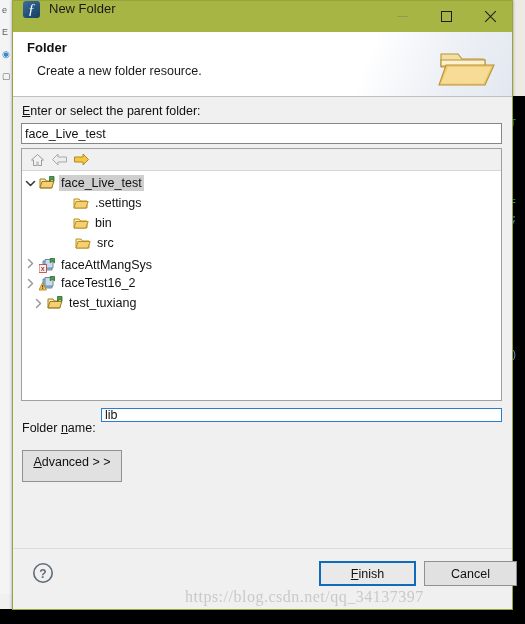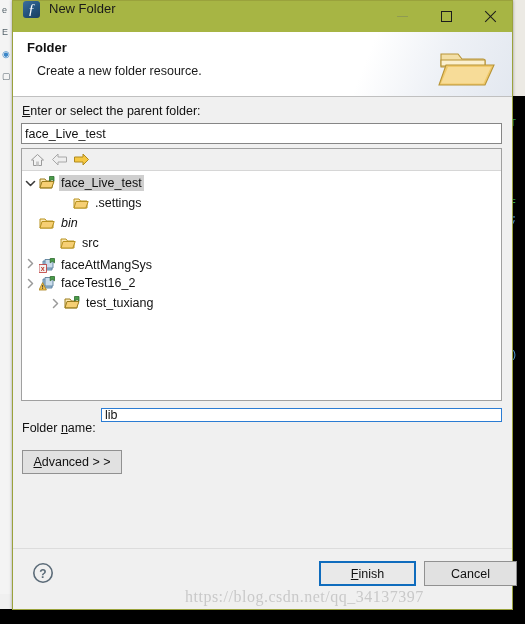--- a/index.html
+++ b/index.html
@@ -369,31 +369,31 @@
           <div class="tree-row" style="padding-left: 34px;">
             <span class="twisty"></span>
             <span class="tree-icon">
               <svg width="16" height="14" viewBox="0 0 16 14">
                 <path d="M1 3 h5 l1.6 2 H14 v7 H1 Z" fill="#fce9b4" stroke="#b8921f" stroke-width="1"></path>
                 <path d="M3 5.5 h12.2 l-2.4 6.5 H1 Z" fill="#f6cf74" stroke="#b8921f" stroke-width="1"></path>
               </svg>
             </span>
             <span class="tree-label">.settings</span>
           </div>
-          <div class="tree-row" style=" font-style: italic;">
+          <div class="tree-row" style="padding-left: 34px;">
             <span class="twisty"></span>
             <span class="tree-icon">
               <svg width="16" height="14" viewBox="0 0 16 14">
                 <path d="M1 3 h5 l1.6 2 H14 v7 H1 Z" fill="#fce9b4" stroke="#b8921f" stroke-width="1"></path>
                 <path d="M3 5.5 h12.2 l-2.4 6.5 H1 Z" fill="#f6cf74" stroke="#b8921f" stroke-width="1"></path>
               </svg>
             </span>
             <span class="tree-label">bin</span>
           </div>
-          <div class="tree-row" style="padding-left: 21px;">
+          <div class="tree-row" style="padding-left: 36px;">
             <span class="twisty"></span>
             <span class="tree-icon">
               <svg width="16" height="14" viewBox="0 0 16 14">
                 <path d="M1 3 h5 l1.6 2 H14 v7 H1 Z" fill="#fce9b4" stroke="#b8921f" stroke-width="1"></path>
                 <path d="M3 5.5 h12.2 l-2.4 6.5 H1 Z" fill="#f6cf74" stroke="#b8921f" stroke-width="1"></path>
               </svg>
             </span>
             <span class="tree-label">src</span>
           </div>
           <div class="tree-row" style="padding-left: 0px; align-items: flex-end;">
@@ -424,21 +424,21 @@
                 <path d="M4 3 h9 v9 H4 Z" fill="#9fc0dd" stroke="#5b7f9c" stroke-width=".9"></path>
                 <path d="M6 1.5 h8 v8.5 H6 Z" fill="#c9dcec" stroke="#5b7f9c" stroke-width=".9"></path>
                 <path d="M11.2 0.5 h4.3 v4.3 l-2.1 -1.5 -2.2 1.5 Z" fill="#4a9d4a" stroke="#2e6b2e" stroke-width=".8"></path>
                 <path d="M3.6 6.6 L7.4 14 H0 Z" fill="#f2c14e" stroke="#a8801c" stroke-width=".8" stroke-linejoin="round"></path>
                 <rect x="3.2" y="9" width="0.9" height="2.6" fill="#3a3a3a"></rect>
                 <rect x="3.2" y="12.1" width="0.9" height="0.9" fill="#3a3a3a"></rect>
               </svg>
             </span>
             <span class="tree-label">faceTest16_2</span>
           </div>
-          <div class="tree-row" style="padding-left: 0px; margin-left: 25px;">
+          <div class="tree-row" style="padding-left: 8px;">
             <span class="twisty">
               <svg width="11" height="11" viewBox="0 0 11 11">
                 <path d="M3.5 1.5 L7.5 5.5 L3.5 9.5" fill="none" stroke="#9a9a9a" stroke-width="1.5" stroke-linecap="round" stroke-linejoin="round"></path>
               </svg>
             </span>
             <span class="tree-icon">
               <svg width="17" height="15" viewBox="0 0 17 15">
                 <path d="M1 3 h5 l1.5 2 H13 v7 H1 Z" fill="#fce9b4" stroke="#9a7c1c" stroke-width="1"></path>
                 <path d="M3 5.5 h12 l-2.3 6.3 H1 Z" fill="#f6cf74" stroke="#9a7c1c" stroke-width="1"></path>
                 <path d="M10.5 0.5 h4.5 v4.5 l-2.2 -1.6 -2.3 1.6 Z" fill="#4a9d4a" stroke="#2e6b2e" stroke-width=".8"></path>
@@ -448,21 +448,21 @@
           </div>
         </div>
     </div>
 
     <div class="field-label" style="left:9px; top:315px;margin-top:9px;">
       <span>Folder </span><span class="mn">n</span><span>ame:</span>
     </div>
 
     <input class="text-input focused" style="left: 88px; top: 311px; width: 401px; height: 14px;" value="lib">
 
-    <div class="btn" style="left:9px; top:353px; width:100px; height:24px; line-height:22px;">
+    <div class="btn" style="left:9px; top:353px; width:100px; height:32px; line-height:22px;">
       <span class="mn">A</span><span>dvanced  &gt; &gt;</span>
     </div>
   </div>
 
   <div class="footer">
     <svg class="help-icon" viewBox="0 0 22 22">
       <circle cx="11" cy="11" r="9.2" fill="none" stroke="#5b6b78" stroke-width="1.6"></circle>
       <text x="11" y="15.6" text-anchor="middle" font-family="Liberation Sans, sans-serif" font-size="12" font-weight="bold" fill="#5b6b78">?</text>
     </svg>
 

